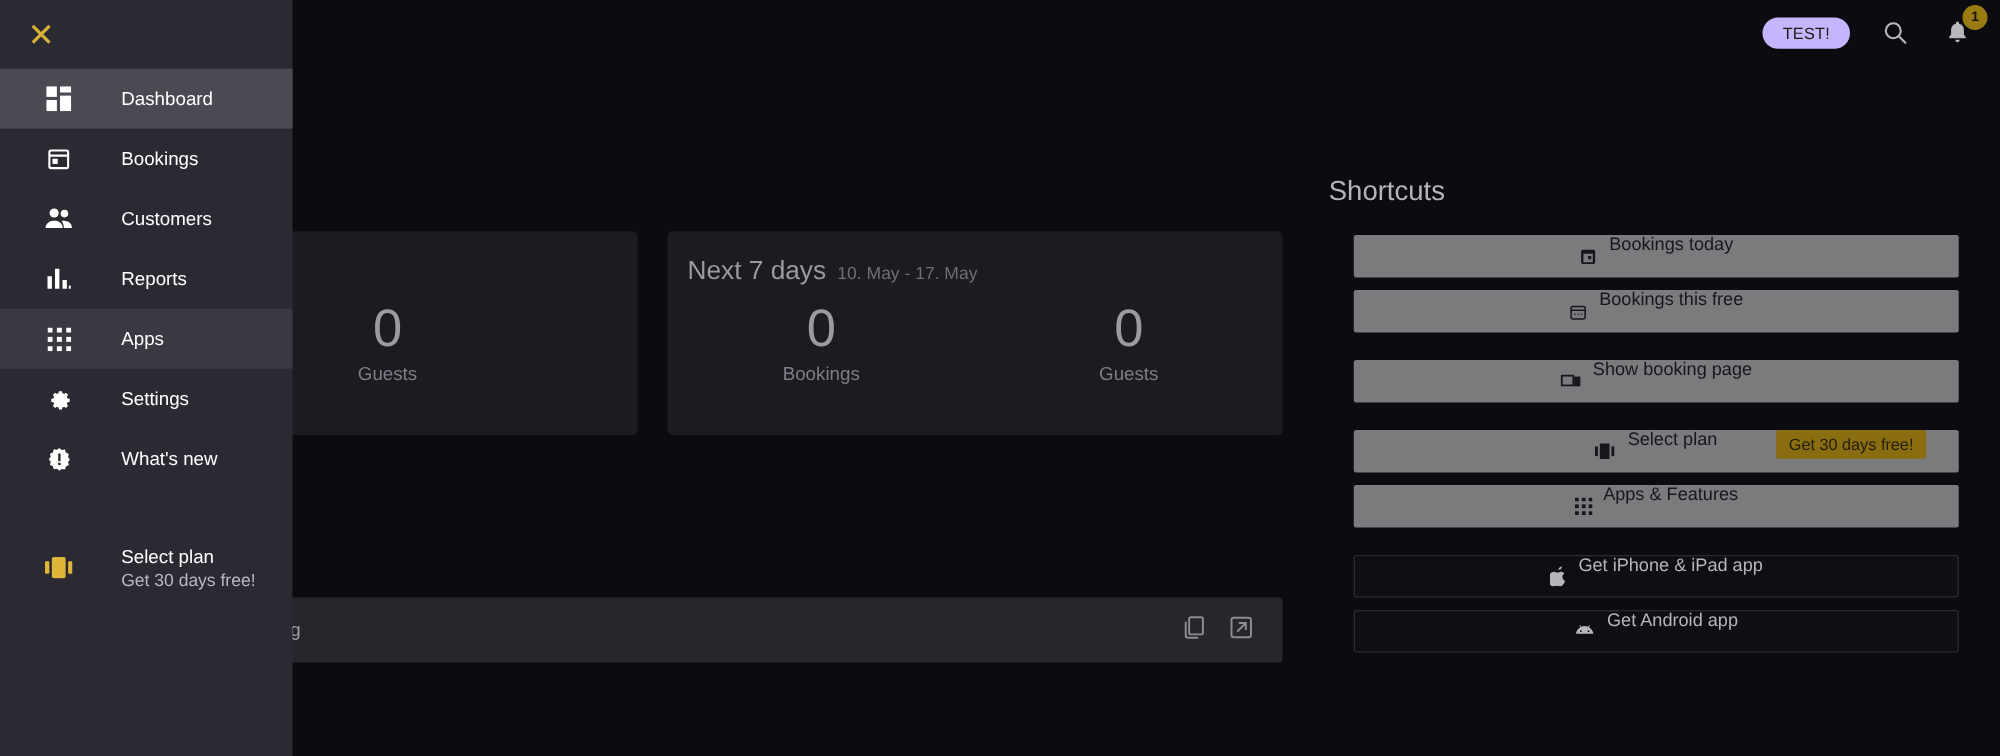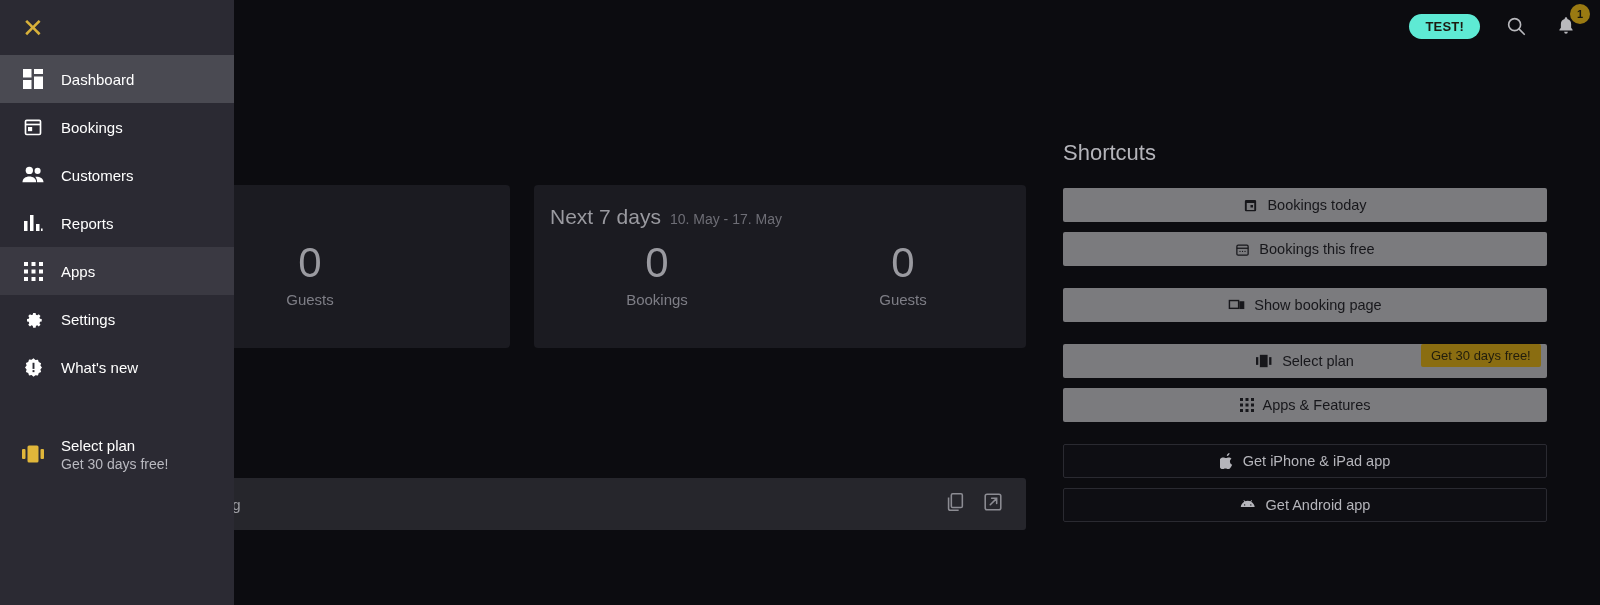--- a/index.html
+++ b/index.html
@@ -16,22 +16,22 @@
     position: absolute; left: 0; top: 0; width: 1600px; height: 605px;
     background: #0c0c10;
   }
   .topbar {
     position: absolute; left: 0; top: 0; width: 1600px; height: 52px;
     background: #0c0c10;
     display: flex; align-items: center; justify-content: flex-end;
     padding-right: 20px; gap: 22px;
   }
   .test-badge {
-    background: #5eead4; color: #1c1a10;
-    font-size: 13px; font-weight: bold;
+    background: #c4b5fd; color: #1c1a10;
+    font-size: 13px; font-weight: normal;
     border-radius: 14px; padding: 5px 16px;
     letter-spacing: .2px;
   }
   .icon-btn {
     width: 28px; height: 28px; display: flex;
     align-items: center; justify-content: center;
     position: relative; color: #b9b9bd;
   }
   .bell-badge {
     position: absolute; top: -8px; right: -10px;
@@ -88,22 +88,23 @@
     background: transparent;
   }
 
   
   .shortcuts { position: absolute; left: 1063px; top: 140px; width: 484px; }
   .shortcuts h2 { font-size: 22px; color: #b4b4ba; font-weight: normal; margin-bottom: 22px; }
   .sc-btn {
     width: 484px; height: 34px; margin-bottom: 10px;
     background: #7b7b7e; color: #17171b;
     border: none; border-radius: 2px;
-    display: flex; align-items: center; justify-content: center; gap: 9px;
+    display: flex; justify-content: center; gap: 9px;
     font-size: 14.5px;
+    margin-left: 20px;
   }
   .sc-btn.ghost {
     background: #0e0e13; color: #b5b5bb;
     border: 1px solid #2a2a31;
   }
   .sc-gap { height: 12px; }
   .sc-ico { display: flex; align-items: center; }
 
   .tooltip {
     position: absolute; left: 1421px; top: 344px;
@@ -115,21 +116,21 @@
   
   .drawer {
     position: absolute; left: 0; top: 0; width: 234px; height: 605px;
     background: #2b2a33;
   }
   .drawer-head { height: 55px; display: flex; align-items: center; padding-left: 22px; }
   .close-x { color: #d8b13a; font-size: 26px; line-height: 1; font-weight: 300; }
 
   .nav-item {
     height: 48px; display: flex; align-items: center;
-    padding-left: 22px; gap: 17px; color: #ffffff;
+    padding-left: 36px; gap: 39px; color: #ffffff;
   }
   .nav-item.active   { background: #4a4a52; }
   .nav-item.selected { background: #3a3942; }
   .nav-label { font-size: 15px; }
   .nav-ico { width: 22px; display: flex; align-items: center; justify-content: center; color: #fff; }
   .nav-ico.gold { color: #e0b63a; }
   .pct { font-size: 13px; color: #9a9aa2; margin-left: -16px; }
   .nav-item.two-line { height: 62px; align-items: center; }
   .nav-sub { font-size: 14px; color: #b9b9c0; margin-top: 2px; }
   .nav-stack { display: flex; flex-direction: column; }

